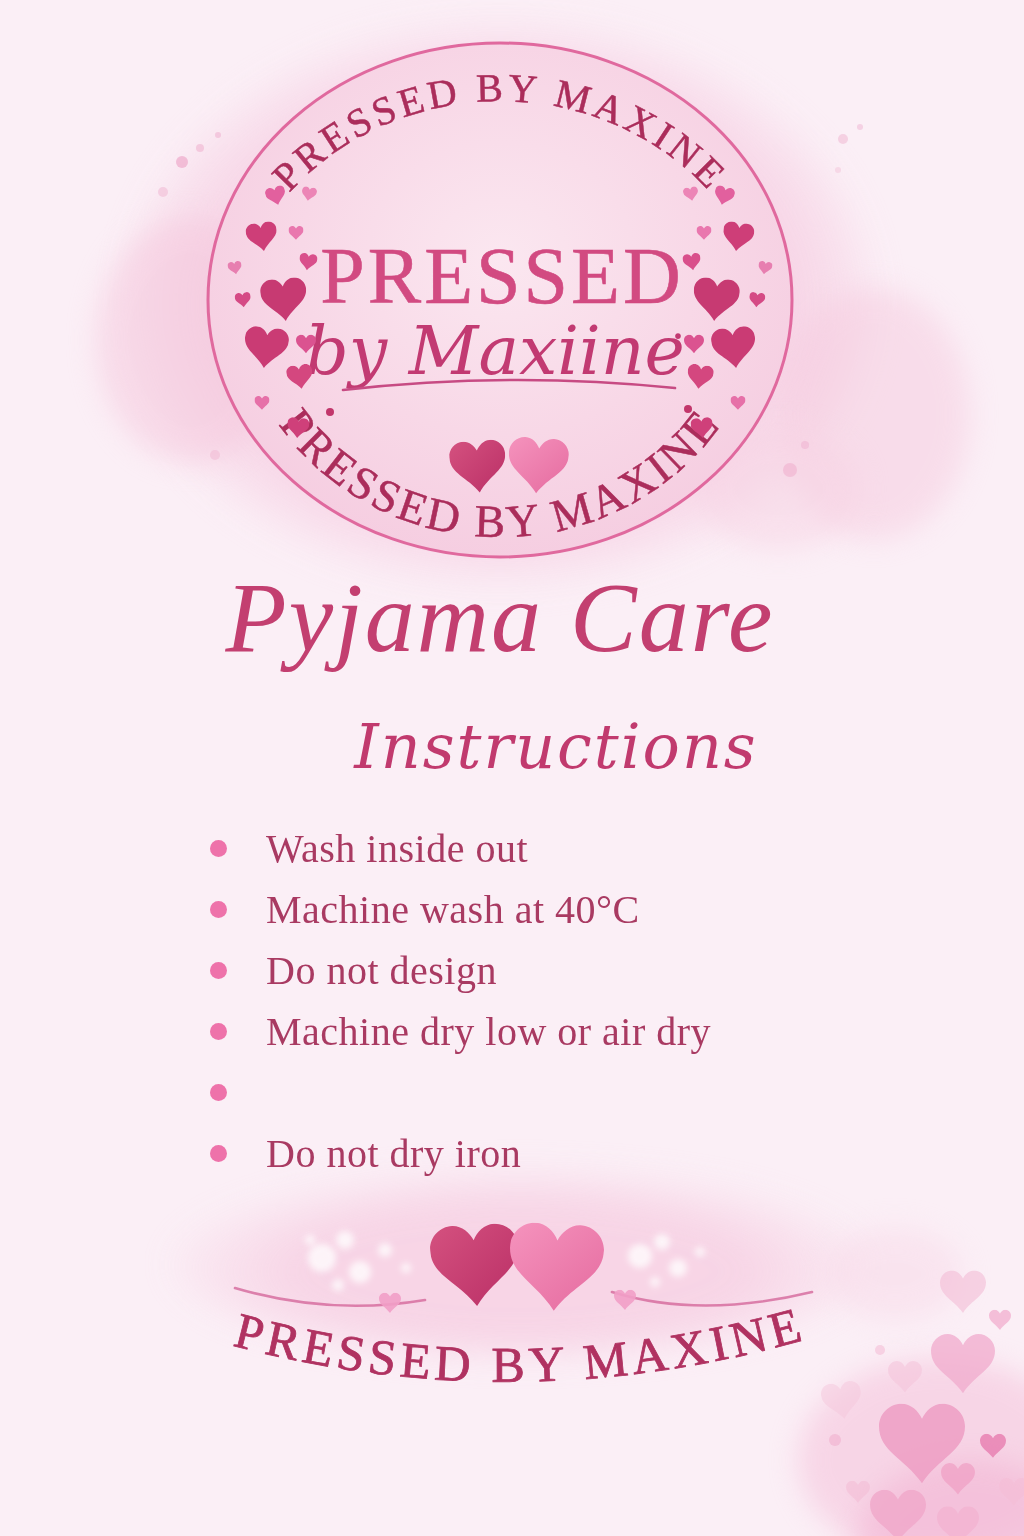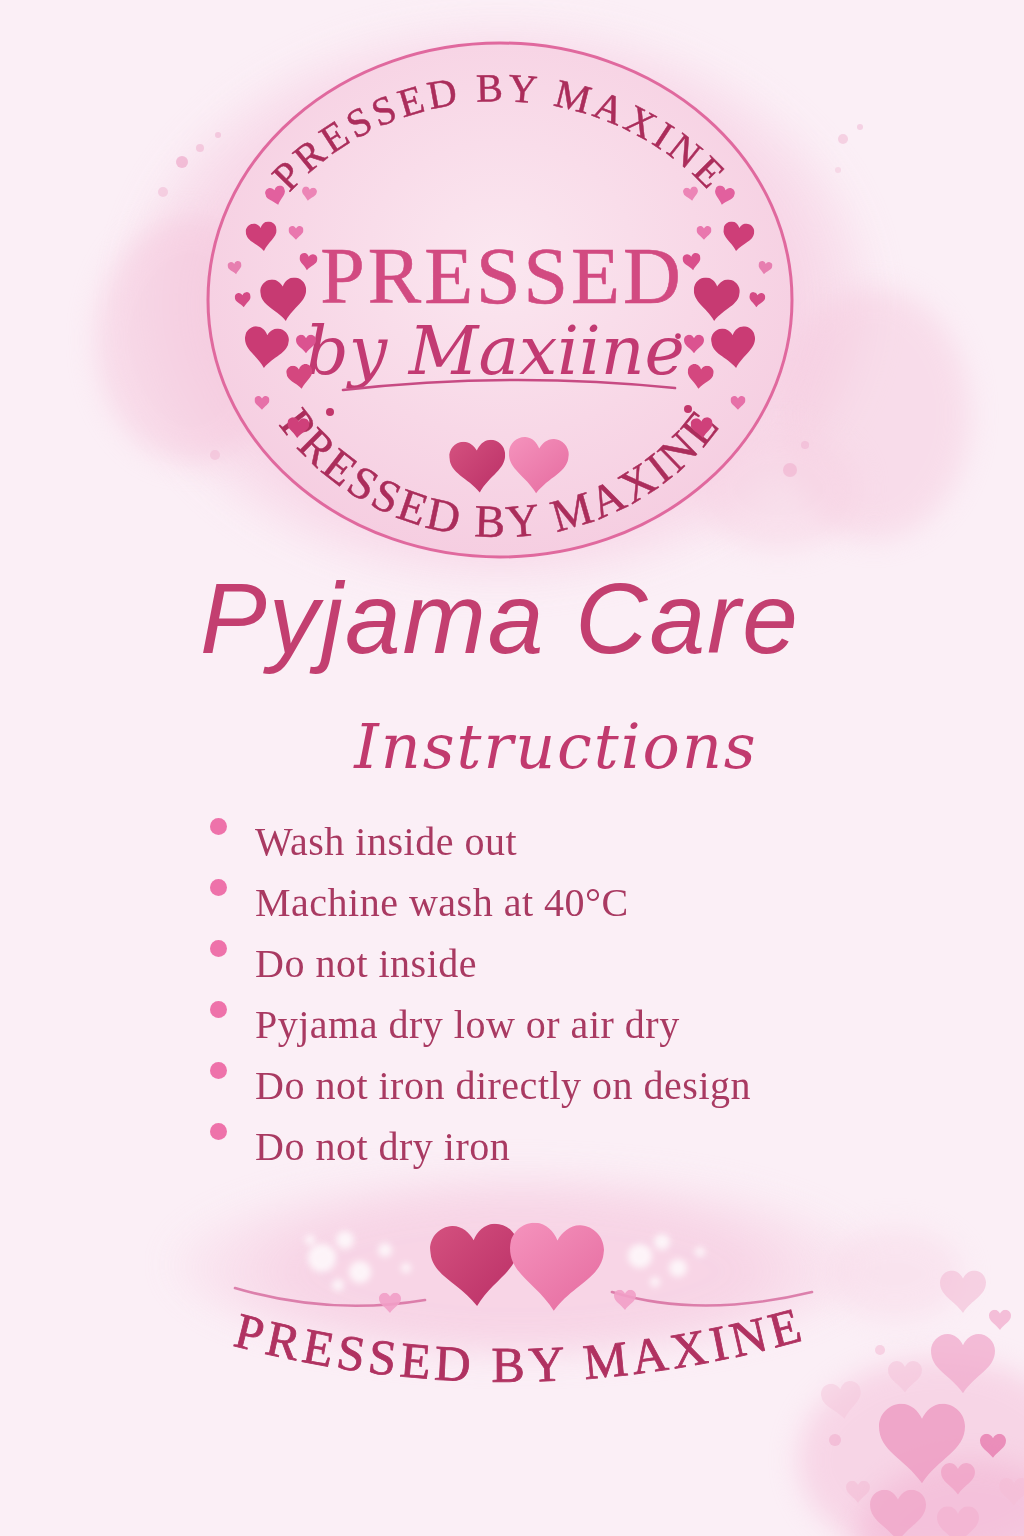--- a/index.html
+++ b/index.html
@@ -15,32 +15,32 @@
   .b-right{left:778px;top:288px;width:192px;height:252px;background:#f5c7dc;opacity:.45;}
   .b-brbadge{left:698px;top:428px;width:162px;height:122px;background:#f7d2e3;opacity:.5;}
   .b-band{left:168px;top:1168px;width:704px;height:188px;filter:blur(16px);
     background:radial-gradient(ellipse at 50% 55%, rgba(246,203,224,.9) 45%, rgba(246,203,224,0) 75%);opacity:.8;}
   .b-corner1{left:798px;top:1358px;width:284px;height:204px;background:#f4bcd7;opacity:.5;}
   .b-corner2{left:858px;top:1458px;width:224px;height:164px;background:#f1abce;opacity:.45;}
   .b-footmid{left:828px;top:1228px;width:134px;height:92px;background:#f8d9e8;opacity:.5;}
   svg.art{position:absolute;left:0;top:0;width:1024px;height:1536px;}
   .heading1{
     position:absolute;left:0;top:566px;width:1000px;text-align:center;
-    font-family:Liberation Sans, sans-serif;font-style:italic;
+    font-family:Liberation Serif, serif;font-style:italic;
     font-size:100px;line-height:1.04;color:#c33f70;letter-spacing:2px;
   }
   .heading2{
     position:absolute;left:56px;top:710px;width:1000px;text-align:center;
     font-family:"DejaVu Serif","Liberation Serif",serif;font-style:italic;
     font-size:62px;color:#c13a6e;letter-spacing:2px;
   }
   ul.care-list{
     position:absolute;left:210px;top:818px;margin:0;padding:0;list-style:none;
   }
-  ul.care-list li{display:flex;align-items:flex-start;height:61px;}
+  ul.care-list li{display:flex;align-items:center;height:61px;gap:11px;}
   ul.care-list .dot{
     width:17px;height:17px;border-radius:50%;background:#ee72aa;flex:0 0 17px;margin-right:28px;
   }
   ul.care-list .txt{
     font-size:40px;color:#a93a62;letter-spacing:.5px;white-space:nowrap;
   }
 </style>
 </head>
 <body>
 
@@ -190,28 +190,27 @@
     <li>
       <span class="dot"></span>
       <span class="txt">Wash inside out</span>
     </li>
     <li>
       <span class="dot"></span>
       <span class="txt">Machine wash at 40°C</span>
     </li>
     <li>
       <span class="dot"></span>
-      <span class="txt">Do not inside</span>
-    </li>
-    <li>
-      <span class="dot"></span>
-      <span class="txt">Pyjama dry low or air dry</span>
-    </li>
-    <li>
-      <span class="dot"></span>
-      <span class="txt">Do not iron directly on design</span>
+      <span class="txt">Do not design</span>
+    </li>
+    <li>
+      <span class="dot"></span>
+      <span class="txt">Machine dry low or air dry</span>
+    </li>
+    <li>
+      <span class="dot"></span>
     </li>
     <li>
       <span class="dot"></span>
       <span class="txt">Do not dry iron</span>
     </li>
   </ul>
 </div>
 
 </body></html>

